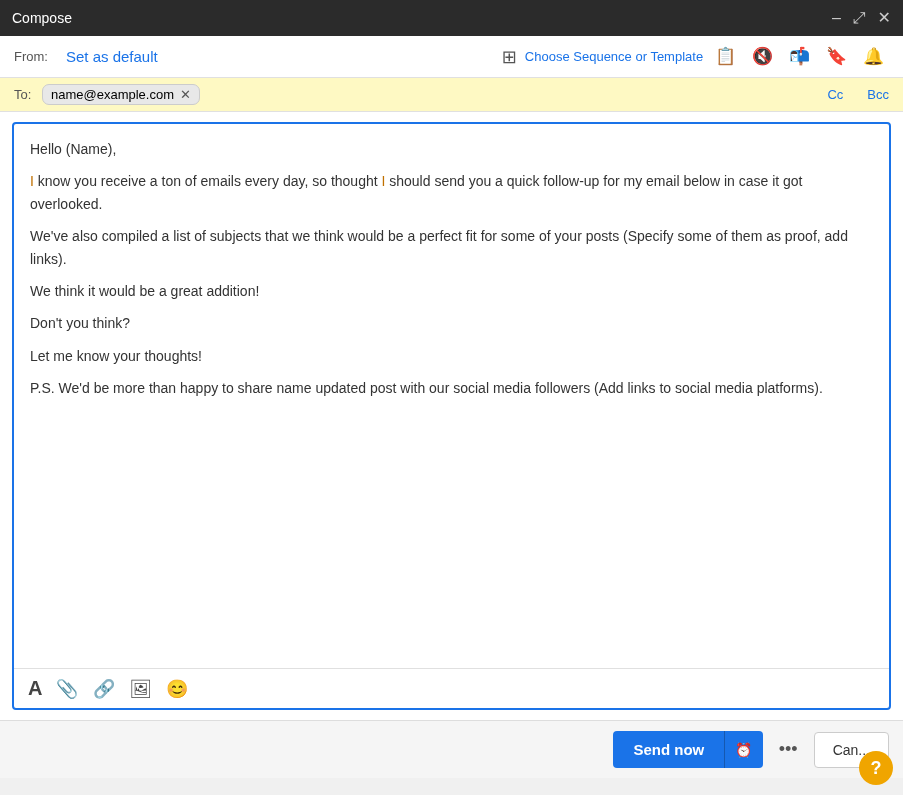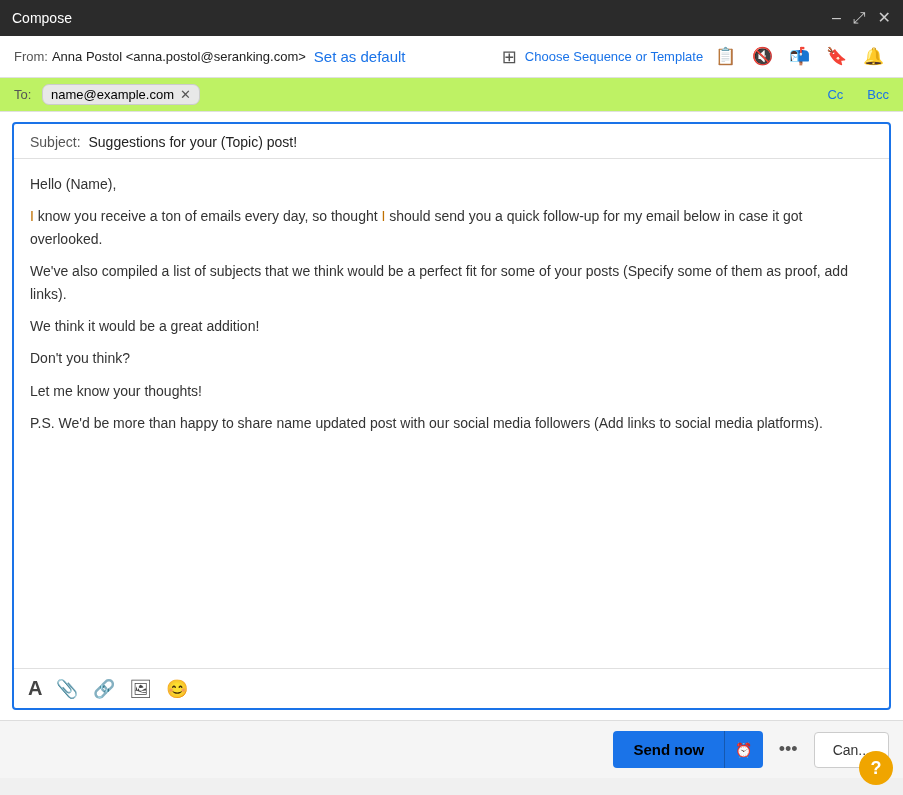--- a/index.html
+++ b/index.html
@@ -51,20 +51,21 @@
     }
 
     
     .from-row {
       background: #fff;
       border-bottom: 1px solid #e0e0e0;
       padding: 8px 14px;
       display: flex;
       align-items: center;
       flex-shrink: 0;
+      gap: 6px;
       flex-wrap: wrap;
     }
     .from-label {
       color: #555;
       font-size: 13px;
       margin-right: 4px;
     }
     .from-address {
       font-size: 13px;
       color: #222;
@@ -93,21 +94,21 @@
     }
     .toolbar-icon {
       color: #555;
       font-size: 17px;
       cursor: pointer;
       padding: 2px 4px;
     }
 
     
     .to-row {
-      background: #bef264;
+      background: #fef9c3;
       border-bottom: 1px solid #e0e0e0;
       padding: 6px 14px;
       display: flex;
       align-items: center;
       flex-shrink: 0;
     }
     .to-label {
       color: #555;
       font-size: 13px;
       margin-right: 8px;
@@ -206,21 +207,21 @@
       padding: 10px 14px;
       display: flex;
       align-items: center;
       justify-content: flex-end;
       gap: 8px;
       flex-shrink: 0;
     }
 
     .send-btn {
       background: #1a73e8;
-      color: #000000;
+      color: #ffffff;
       border: none;
       border-radius: 4px 0 0 4px;
       padding: 10px 20px;
       font-size: 15px;
       font-weight: bold;
       cursor: pointer;
     }
     .send-schedule-btn {
       background: #1a73e8;
       color: #fff;
@@ -281,21 +282,20 @@
     <span class="titlebar-title">Compose</span>
     <div class="titlebar-controls">
       <button class="titlebar-btn">–</button>
       <button class="titlebar-btn">⤢</button>
       <button class="titlebar-btn">✕</button>
     </div>
   </div>
 
   <div class="from-row">
     <span class="from-label">From:</span>
-    <span class="from-address">Anna Postol &lt;anna.postol@seranking.com&gt;</span>
     <a class="set-default-link">Set as default</a>
     <div class="from-right">
       <span class="seq-icon">⊞</span>
       <span class="choose-seq">Choose Sequence or Template</span>
       <span class="toolbar-icon">📋</span>
       <span class="toolbar-icon">🔇</span>
       <span class="toolbar-icon">📬</span>
       <span class="toolbar-icon">🔖</span>
       <span class="toolbar-icon">🔔</span>
     </div>
@@ -308,24 +308,20 @@
       <span class="to-chip-close">✕</span>
     </div>
     <div class="to-row-right">
       <a class="cc-bcc-link">Cc</a>
       <a class="cc-bcc-link">Bcc</a>
     </div>
   </div>
 
   <div class="compose-body">
 
-    <div class="subject-row">
-      <span class="subject-label">Subject:</span>
-      <span class="subject-value">Suggestions for your (Topic) post!</span>
-    </div>
 
     <div class="email-content">
       <p>Hello (Name),</p>
 
       <p>
         <span class="orange-text">I</span><span> know you receive a ton of emails every day, so thought </span><span class="orange-text">I</span><span> should send you a quick follow-up for my email below in case it got overlooked.</span>
       </p>
 
 
       <p>We've also compiled a list of subjects that we think would be a perfect fit for some of your posts (Specify some of them as proof, add links).</p>

